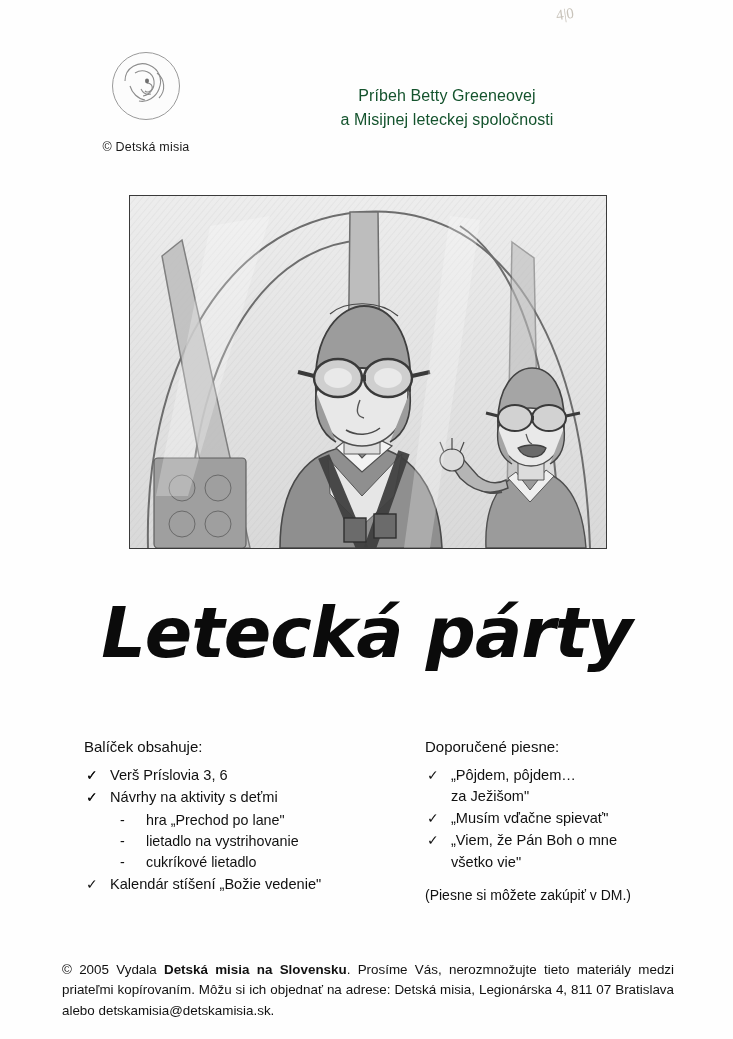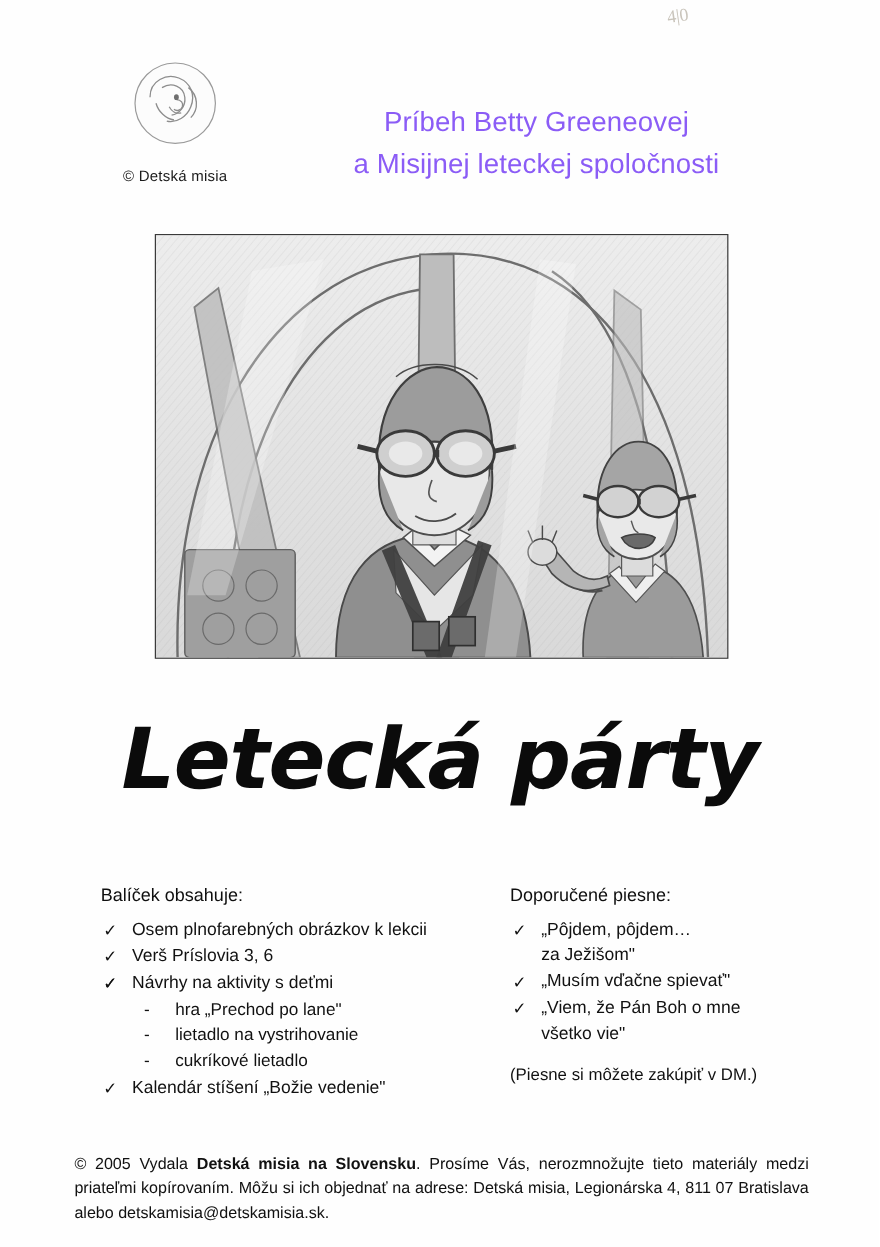--- a/index.html
+++ b/index.html
@@ -69,22 +69,22 @@
 
   .title-block {
     position: absolute;
     left: 232px;
     top: 32px;
     width: 430px;
     text-align: center;
     line-height: 1.5;
   }
   .title-line {
-    font-size: 23px;
-    color: #8b5cf6;
+    font-size: 16px;
+    color: #14532d;
     letter-spacing: .1px;
   }
 
   
   .illus {
     position: absolute;
     left: 129px;
     top: 195px;
     width: 476px;
     height: 352px;
@@ -339,21 +339,21 @@
     </svg>
   </div>
 
   <div class="big-title">Letecká párty</div>
 
   <div class="cols">
 
     <div class="col-left">
       <div class="col-head">Balíček obsahuje:</div>
       <ul class="ticks">
-        <li><span class="tick">✓</span><span>Osem plnofarebných obrázkov k lekcii</span></li>
+        <li><span class="tick">✓</span></li>
         <li><span class="tick">✓</span><span>Verš Príslovia 3, 6</span></li>
         <li><span class="tick">✓</span></li>
         <li><span class="tick">✓</span><span>Návrhy na aktivity s deťmi</span></li>
       </ul>
       <ul class="dashes">
         <li><span class="dash">-</span><span>hra „Prechod po lane"</span></li>
         <li><span class="dash">-</span><span>lietadlo na vystrihovanie</span></li>
         <li><span class="dash">-</span><span>cukríkové lietadlo</span></li>
       </ul>
       <ul class="ticks">

